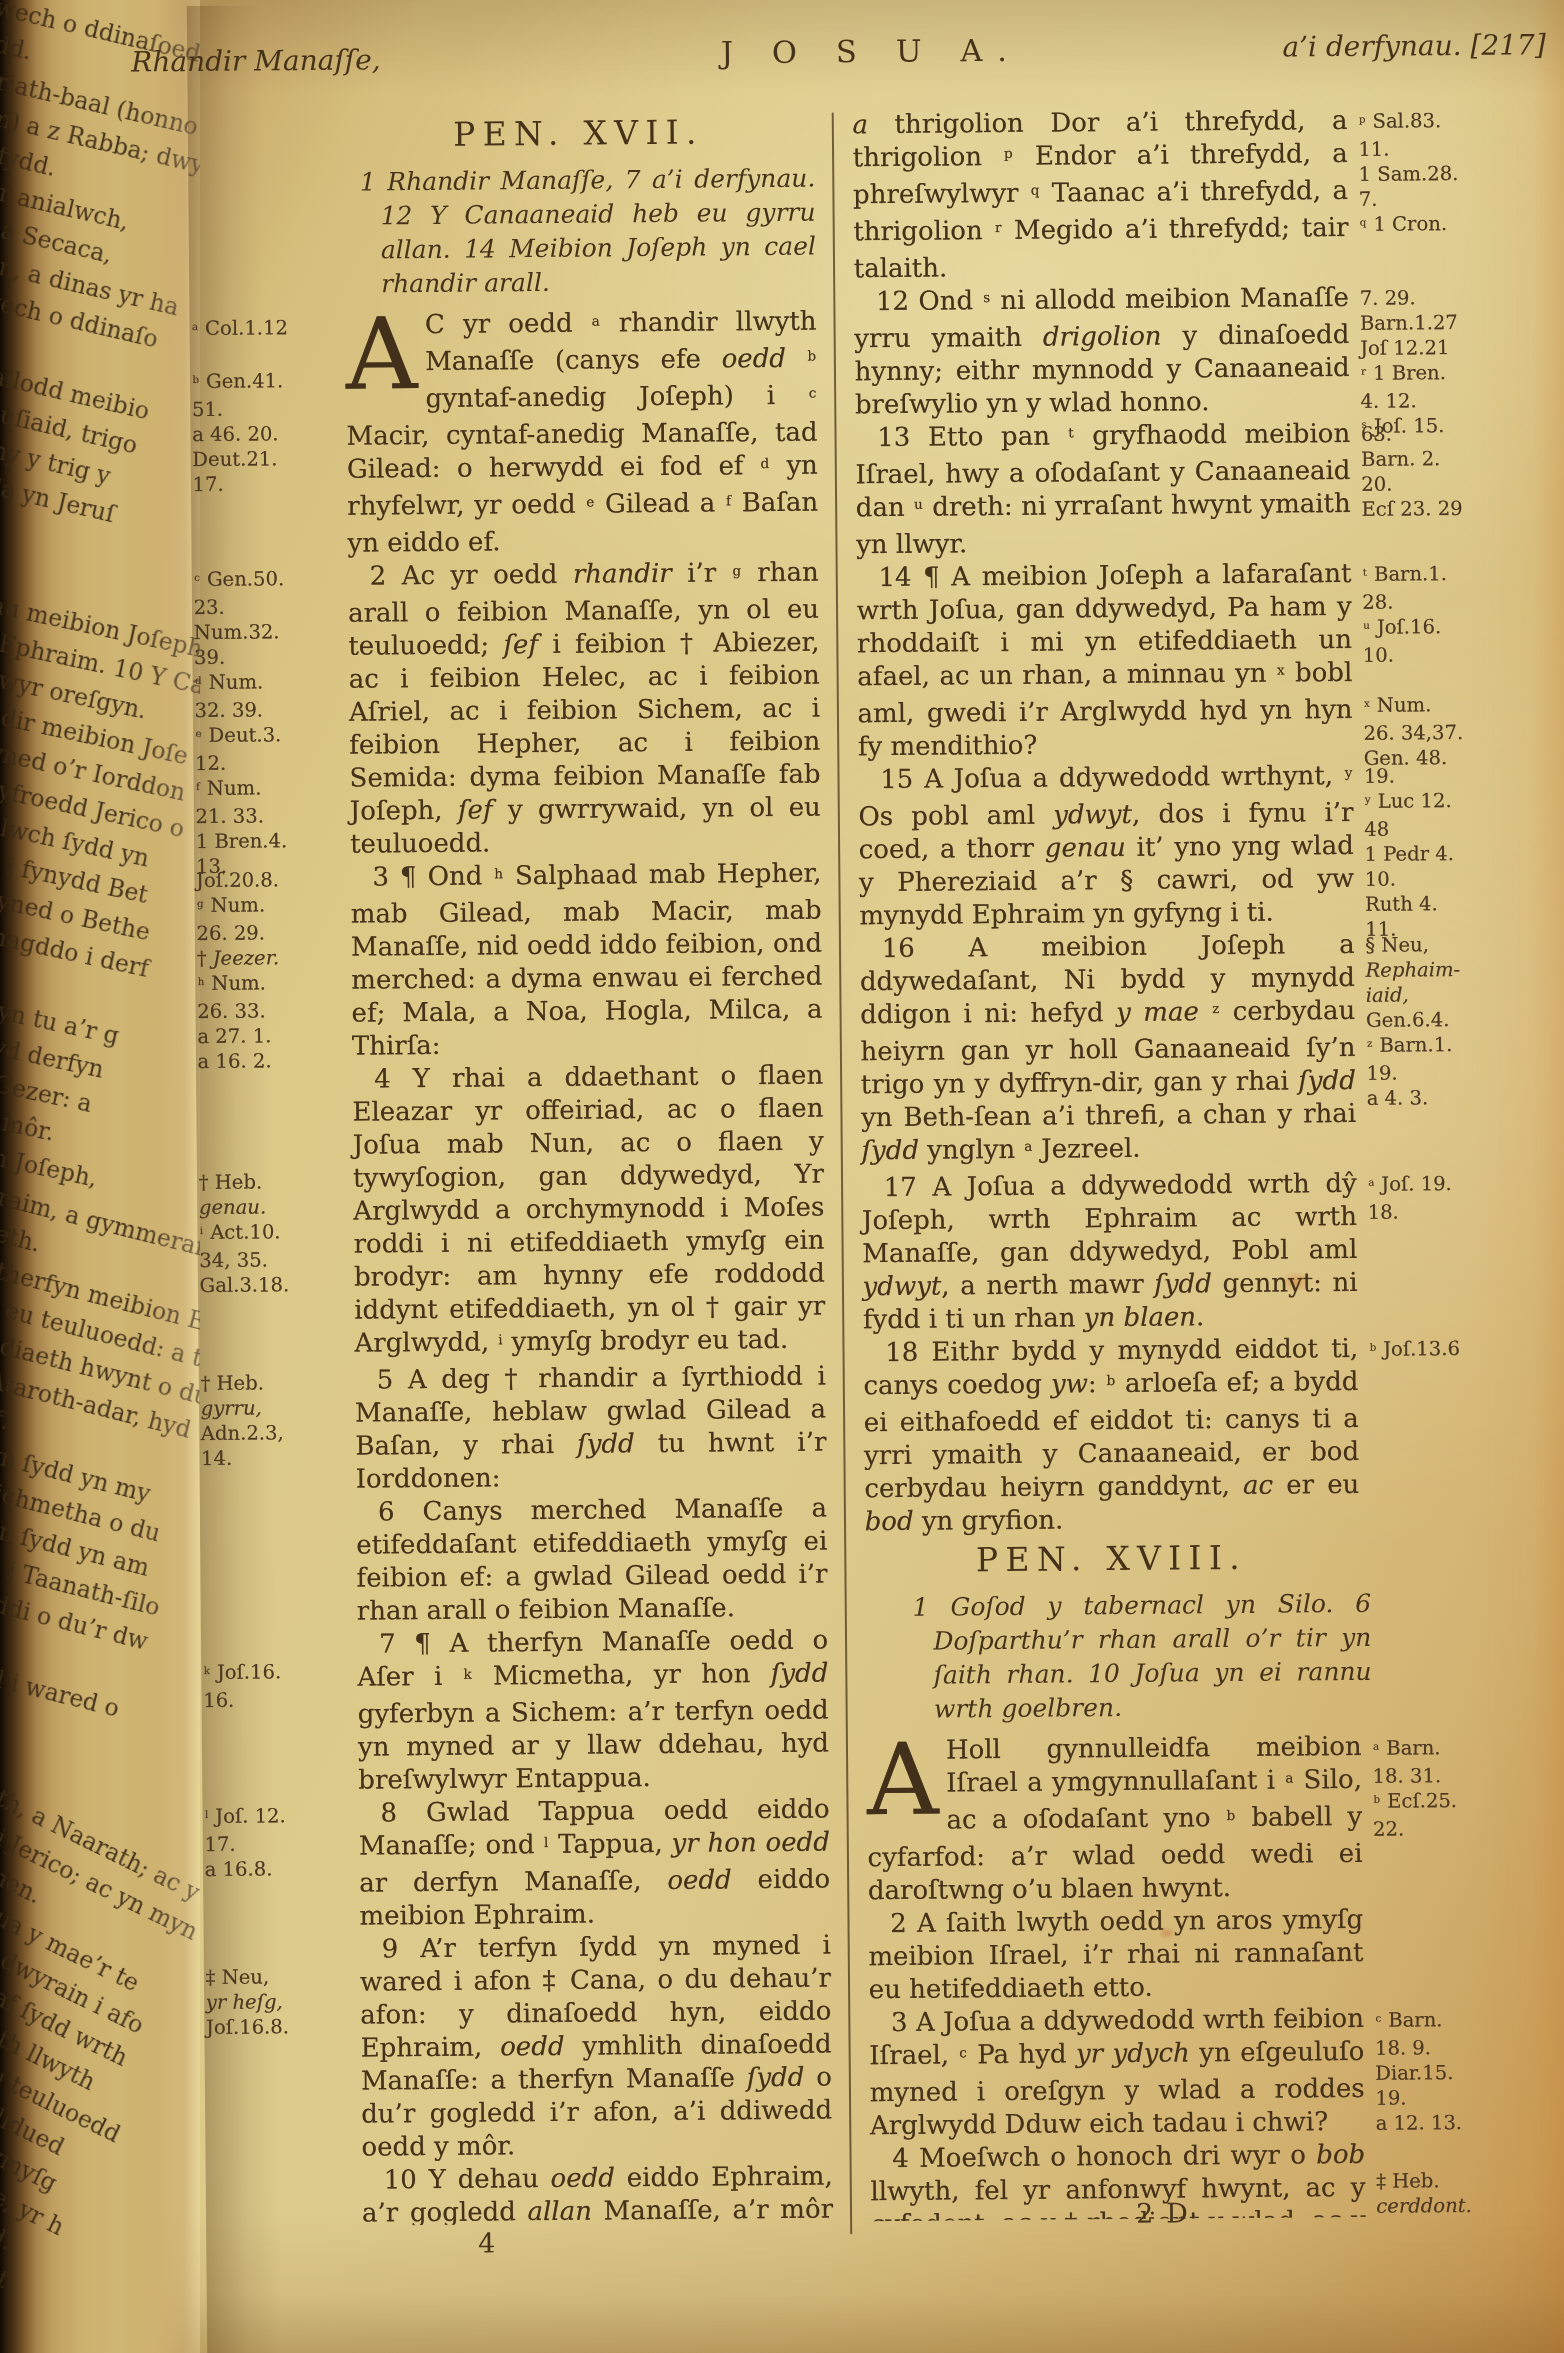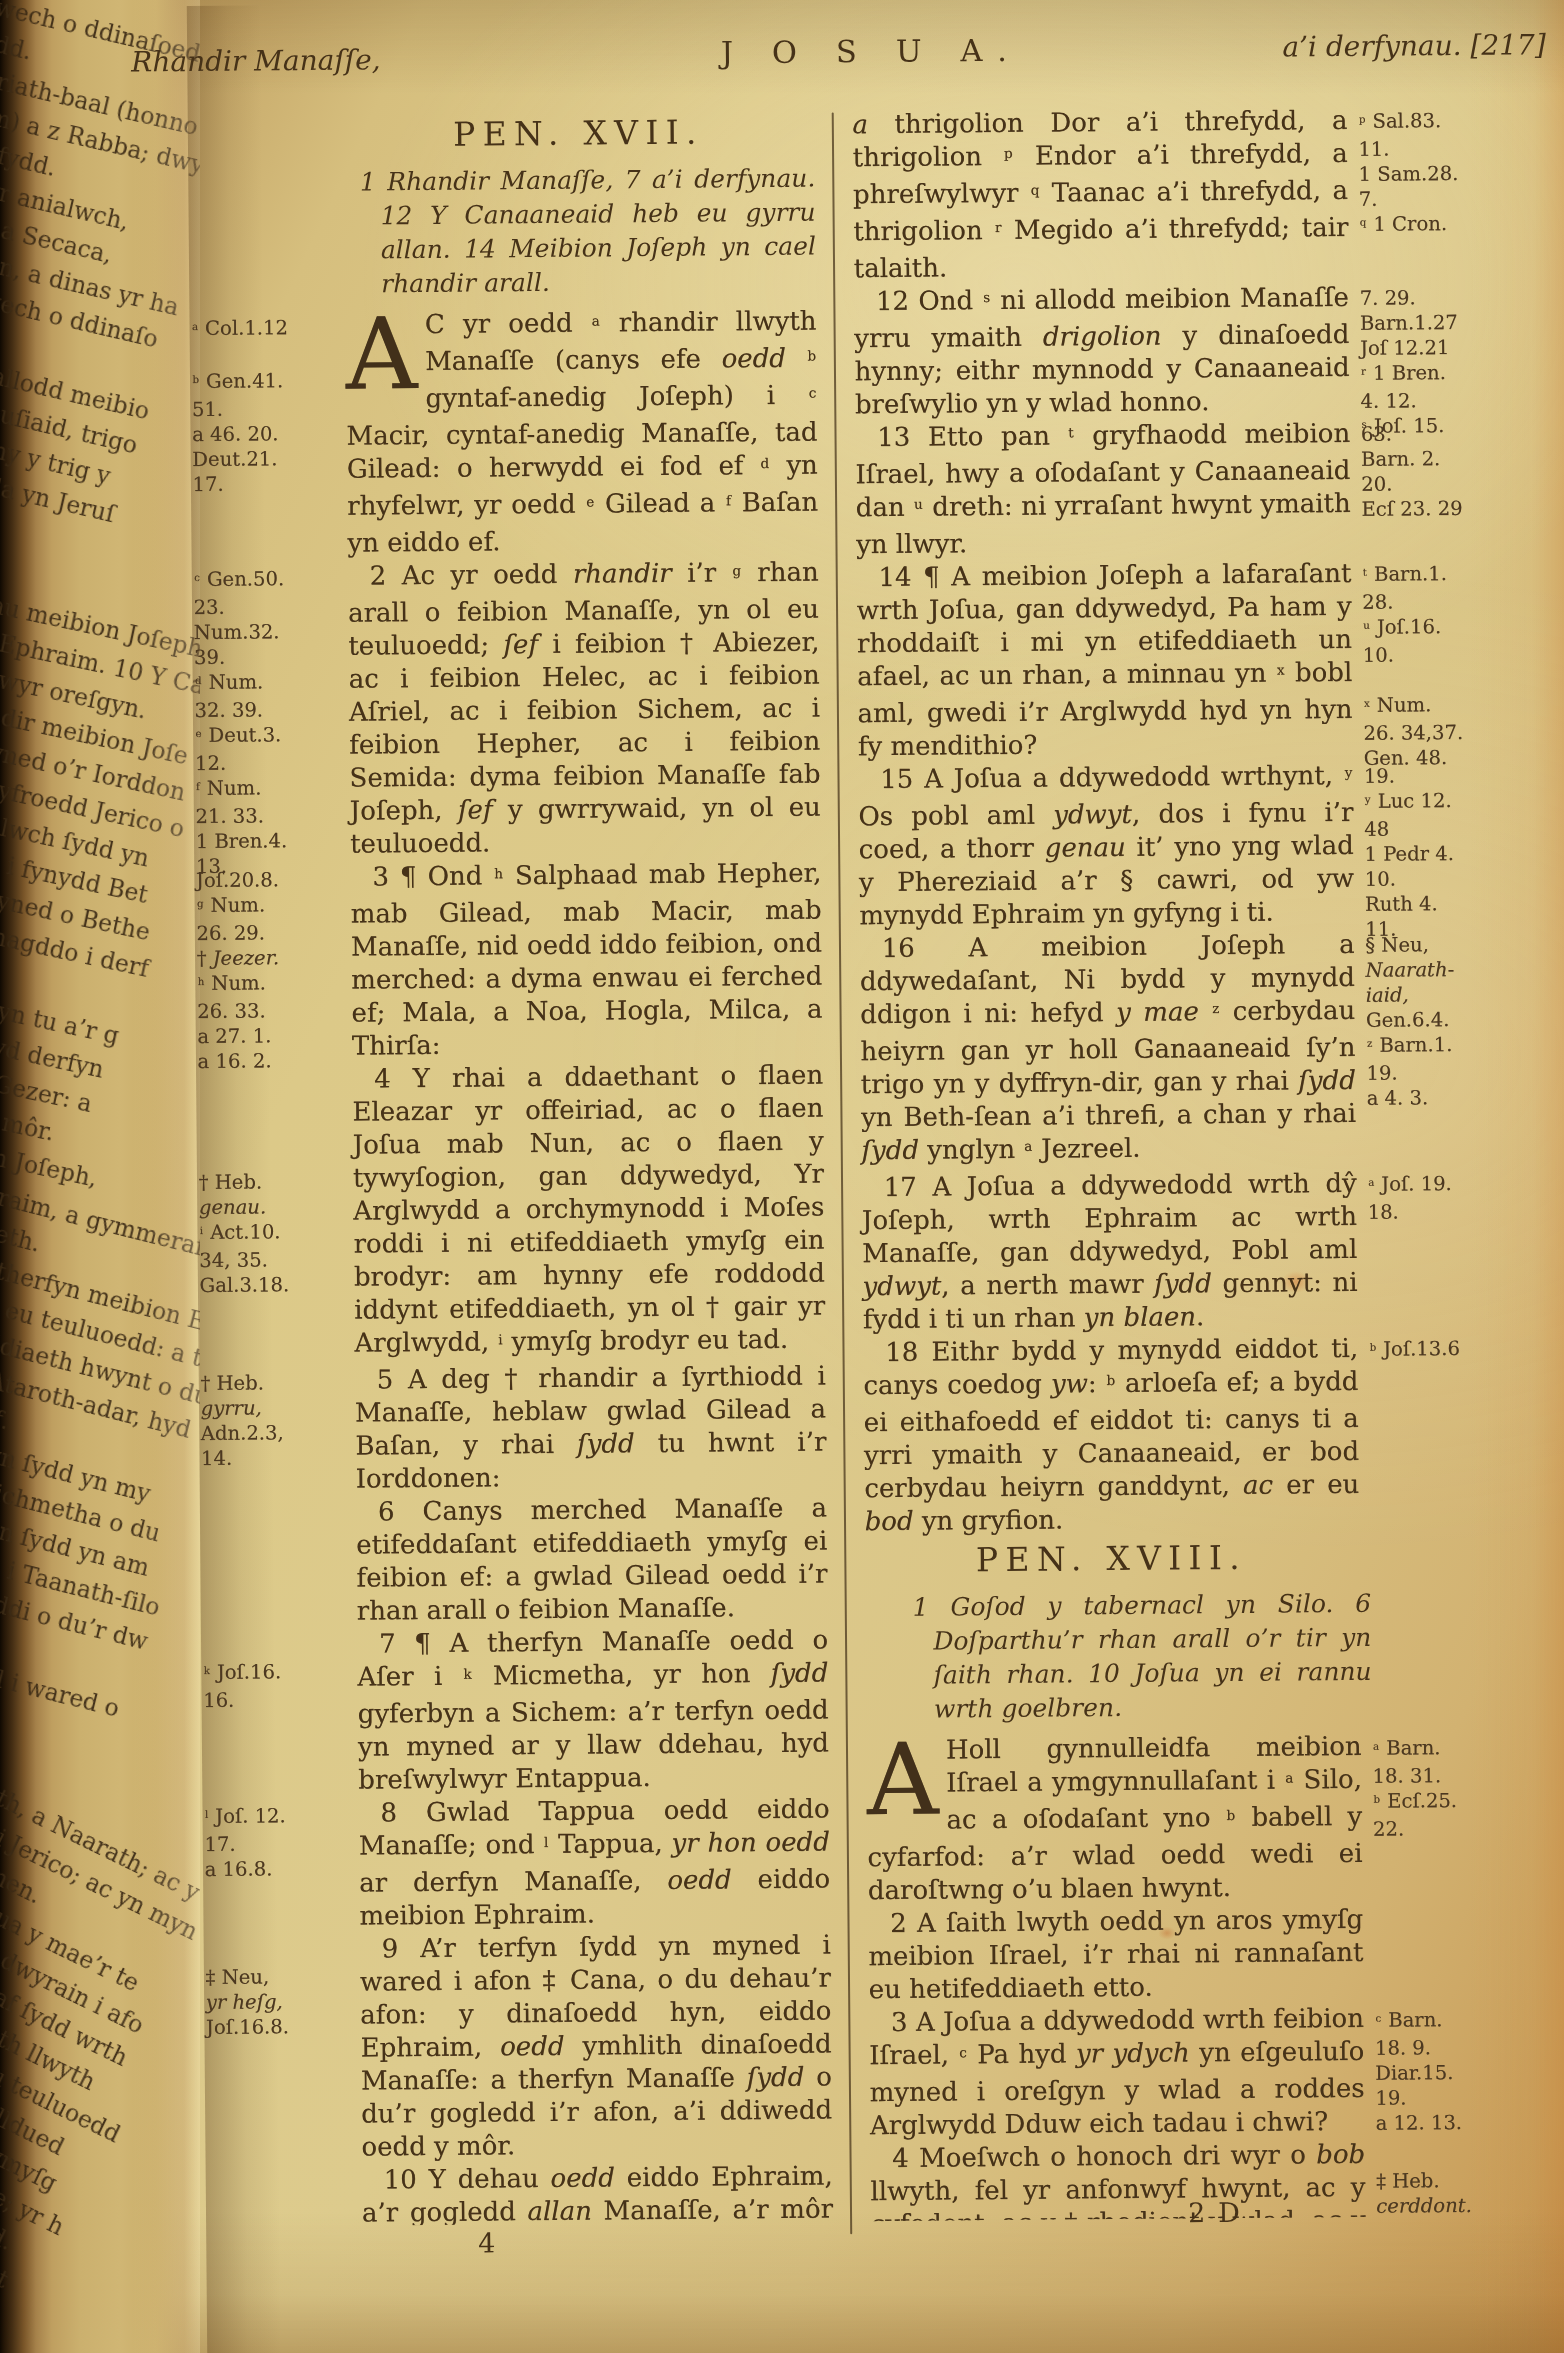--- a/index.html
+++ b/index.html
@@ -75,21 +75,21 @@
   .verse-p.has-drop{text-indent:0;}
   .dropcap{float:left;font-size:99px;line-height:78px;padding:6.3px 7.8px 0 0;color:#42301a;}
 
   .vtext sup,.note-line sup{font-size:0.52em;vertical-align:baseline;position:relative;top:-0.5em;margin:0 0.8px;}
 
   .note-line{font-size:19.6px;line-height:25px;color:#4c3820;white-space:nowrap;
     text-shadow:0.2px 0.2px 0.5px rgba(76,56,32,0.5);}
 
   .catchword{position:absolute;font-size:27px;letter-spacing:0.08em;}
   .cw-left{left:272px;top:2224px;}
-  .cw-right{left:982px;top:2200px;text-align:right;}
+  .cw-right{left:930px;top:2200px;text-align:right;}
 </style>
 </head>
 <body>
 
 <div class="page">
   <div class="spine">
     <div class="spine-text">
         <div class="spine-group sg0">
           <div class="spine-line">chwech o ddinaſoed</div>
           <div class="spine-line">efydd.</div>
@@ -357,21 +357,21 @@
               <div class="note-line">Ruth 4.</div>
               <div class="note-line">11.</div>
             </div>
             <div class="text-cell">
               <p class="verse-p"><span class="vtext">15 A Joſua a ddywedodd wrthynt, <sup>y</sup> Os pobl aml <i>ydwyt</i>, dos i fynu i’r coed, a thorr <i>genau</i> it’ yno yng wlad y Phereziaid a’r § cawri, od yw mynydd Ephraim yn gyfyng i ti.</span></p>
             </div>
           </div>
           <div class="verse-row">
             <div class="note-cell">
               <div class="note-line">§ Neu,</div>
-              <div class="note-line"><i>Naarath</i>-</div>
+              <div class="note-line"><i>Rephaim</i>-</div>
               <div class="note-line"><i>iaid,</i></div>
               <div class="note-line">Gen.6.4.</div>
               <div class="note-line"><sup>z</sup> Barn.1.</div>
               <div class="note-line">19.</div>
               <div class="note-line">a 4. 3.</div>
             </div>
             <div class="text-cell">
               <p class="verse-p"><span class="vtext">16 A meibion Joſeph a ddywedaſant, Ni bydd y mynydd ddigon i ni: hefyd <i>y mae</i> <sup>z</sup> cerbydau heiyrn gan yr holl Ganaaneaid ſy’n trigo yn y dyffryn-dir, gan y rhai <i>ſydd</i> yn Beth-ſean a’i threfi, a chan y rhai <i>ſydd</i> ynglyn <sup>a</sup> Jezreel.</span></p>
             </div>
           </div>

